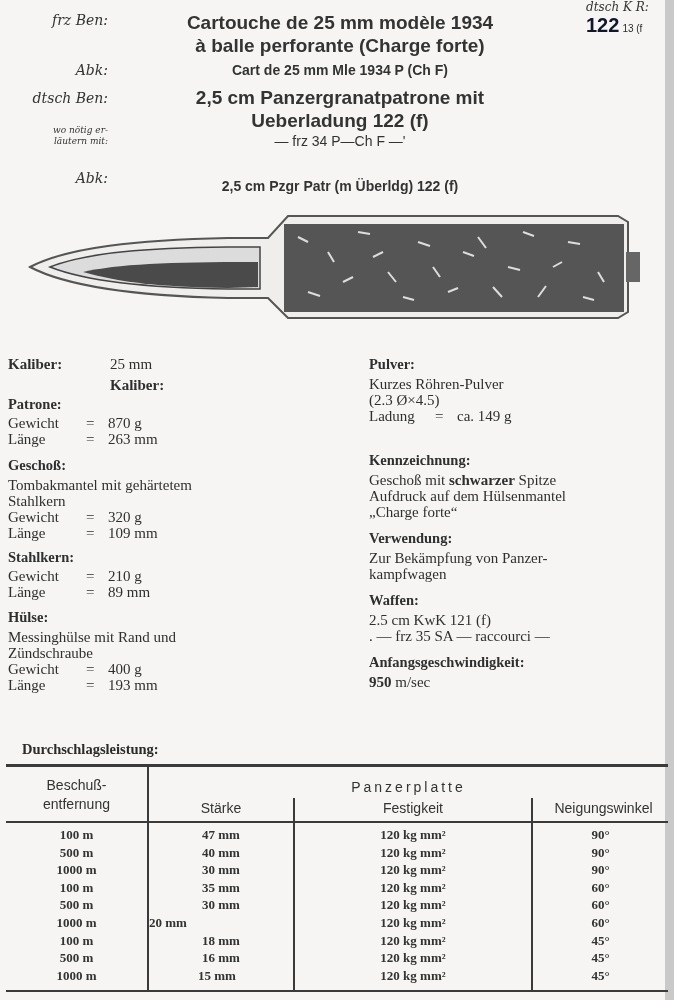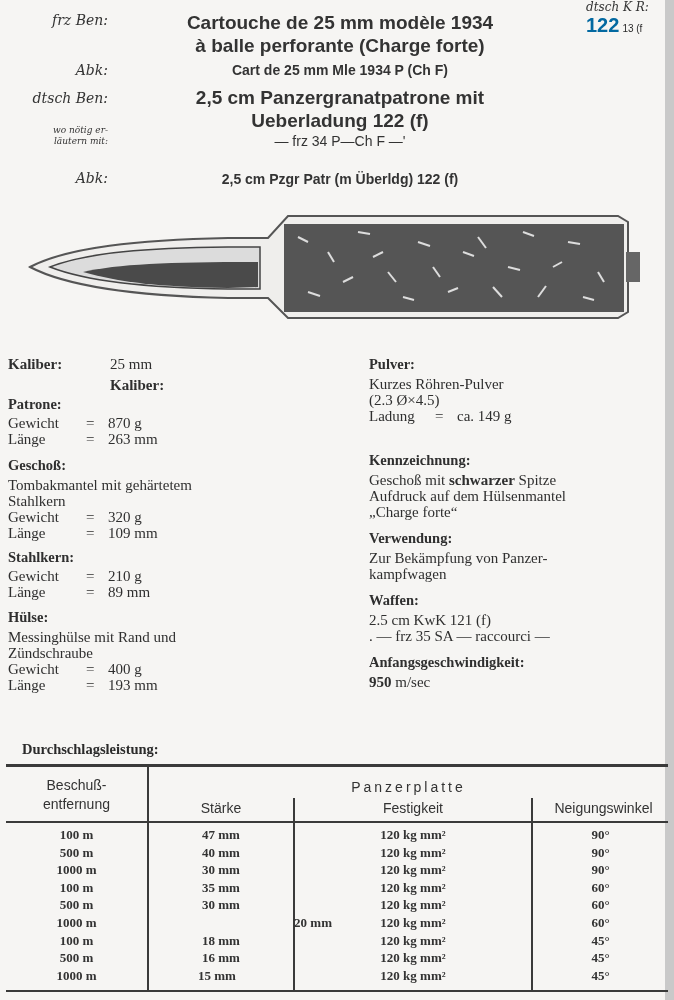--- a/index.html
+++ b/index.html
@@ -10,21 +10,21 @@
   }
   .edge { position:absolute; right:0; top:0; width:9px; height:1000px; background:#c9c9c9; }
   .frak { font-family:"DejaVu Serif",serif; font-style:italic; color:#333; }
   .lbl { position:absolute; text-align:right; width:108px; left:0; font-size:14px; }
   .lbl.small { font-size:9px; line-height:11px; }
   .ttl { position:absolute; left:130px; width:420px; text-align:center;
     font-family:"Liberation Sans","DejaVu Sans",sans-serif; font-weight:bold; color:#333; }
   .t1 { font-size:19px; line-height:23px; }
   .t2 { font-size:14px; }
   .corner { position:absolute; left:586px; top:0; font-size:12px; }
-  .corner .big { font-family:"Liberation Sans",sans-serif; font-weight:bold; font-size:20px; color:#0369a1; }
+  .corner .big { font-family:"Liberation Sans",sans-serif; font-weight:bold; font-size:20px; color:#0f172a; }
   .corner .sm { font-family:"Liberation Sans",sans-serif; font-size:10px; }
 
   .bullet-img { position:absolute; left:28px; top:212px; width:636px; height:110px; }
 
   .col { position:absolute; font-size:15px; line-height:16px; color:#2f2f2f; }
   .h { font-weight:bold; font-size:14.5px; margin-top:6px; }
   .row { white-space:nowrap; }
   .kv { display:flex; }
   .kv .k { width:78px; }
   .kv .eq { width:22px; }
@@ -54,21 +54,21 @@
 <div class="ttl t1" style="top:11px;">
   <div>Cartouche de 25 mm modèle 1934</div>
   <div>à balle perforante (Charge forte)</div>
 </div>
 <div class="ttl t2" style="top:62px;">Cart de 25 mm Mle 1934 P (Ch F)</div>
 <div class="ttl t1" style="top:86px;">
   <div>2,5 cm Panzergranatpatrone mit</div>
   <div>Ueberladung 122 (f)</div>
 </div>
 <div class="ttl t2" style="top:133px;font-weight:normal;">— frz 34 P—Ch F —'</div>
-<div class="ttl t2" style="top:171px;">2,5 cm Pzgr Patr (m Überldg) 122 (f)</div>
+<div class="ttl t2" style="top:178px;">2,5 cm Pzgr Patr (m Überldg) 122 (f)</div>
 
 <div class="corner">
   <div class="frak">dtsch K R:</div>
   <div><span class="big">122</span>
        <span class="sm">13 (f</span></div>
 </div>
 
 <svg class="bullet-img" viewBox="0 0 636 110">
   <path d="M2,55 C40,35 110,28 200,26 L240,26 L260,4 L590,4 L600,10 L600,100 L590,106 L260,106 L240,86 L200,86 C110,84 40,75 2,55 Z" fill="#efeeec" stroke="#555" stroke-width="2"></path>
   <path d="M22,55 C60,40 120,36 200,35 L232,35 L232,77 L200,77 C120,76 60,70 22,55 Z" fill="#dcdcdc" stroke="#444" stroke-width="1.5"></path>
@@ -249,21 +249,21 @@
       <div class="cell" style="left: 533px; width: 135px; top: 879.8px; text-align: center;">60°</div>
     </div>
     <div>
       <div class="cell" style="left: 6px; width: 141px; top: 897.4px; text-align: center;">500 m</div>
       <div class="cell" style="left: 149px; width: 144px; top: 897.4px; text-align: center;">30 mm</div>
       <div class="cell" style="left: 295px; width: 236px; top: 897.4px; text-align: center;">120 kg mm²</div>
       <div class="cell" style="left: 533px; width: 135px; top: 897.4px; text-align: center;">60°</div>
     </div>
     <div>
       <div class="cell" style="left: 6px; width: 141px; top: 915px; text-align: center;">1000 m</div>
-      <div class="cell" style="left: 149px; width: 144px; top: 915px; text-align: right; padding-left: 39px;">20 mm</div>
+      <div class="cell" style="left: 149px; width: 144px; top: 915px; text-align: left;">20 mm</div>
       <div class="cell" style="left: 295px; width: 236px; top: 915px; text-align: center;">120 kg mm²</div>
       <div class="cell" style="left: 533px; width: 135px; top: 915px; text-align: center;">60°</div>
     </div>
     <div>
       <div class="cell" style="left: 6px; width: 141px; top: 932.6px; text-align: center;">100 m</div>
       <div class="cell" style="left: 149px; width: 144px; top: 932.6px; text-align: center;">18 mm</div>
       <div class="cell" style="left: 295px; width: 236px; top: 932.6px; text-align: center;">120 kg mm²</div>
       <div class="cell" style="left: 533px; width: 135px; top: 932.6px; text-align: center;">45°</div>
     </div>
     <div>

